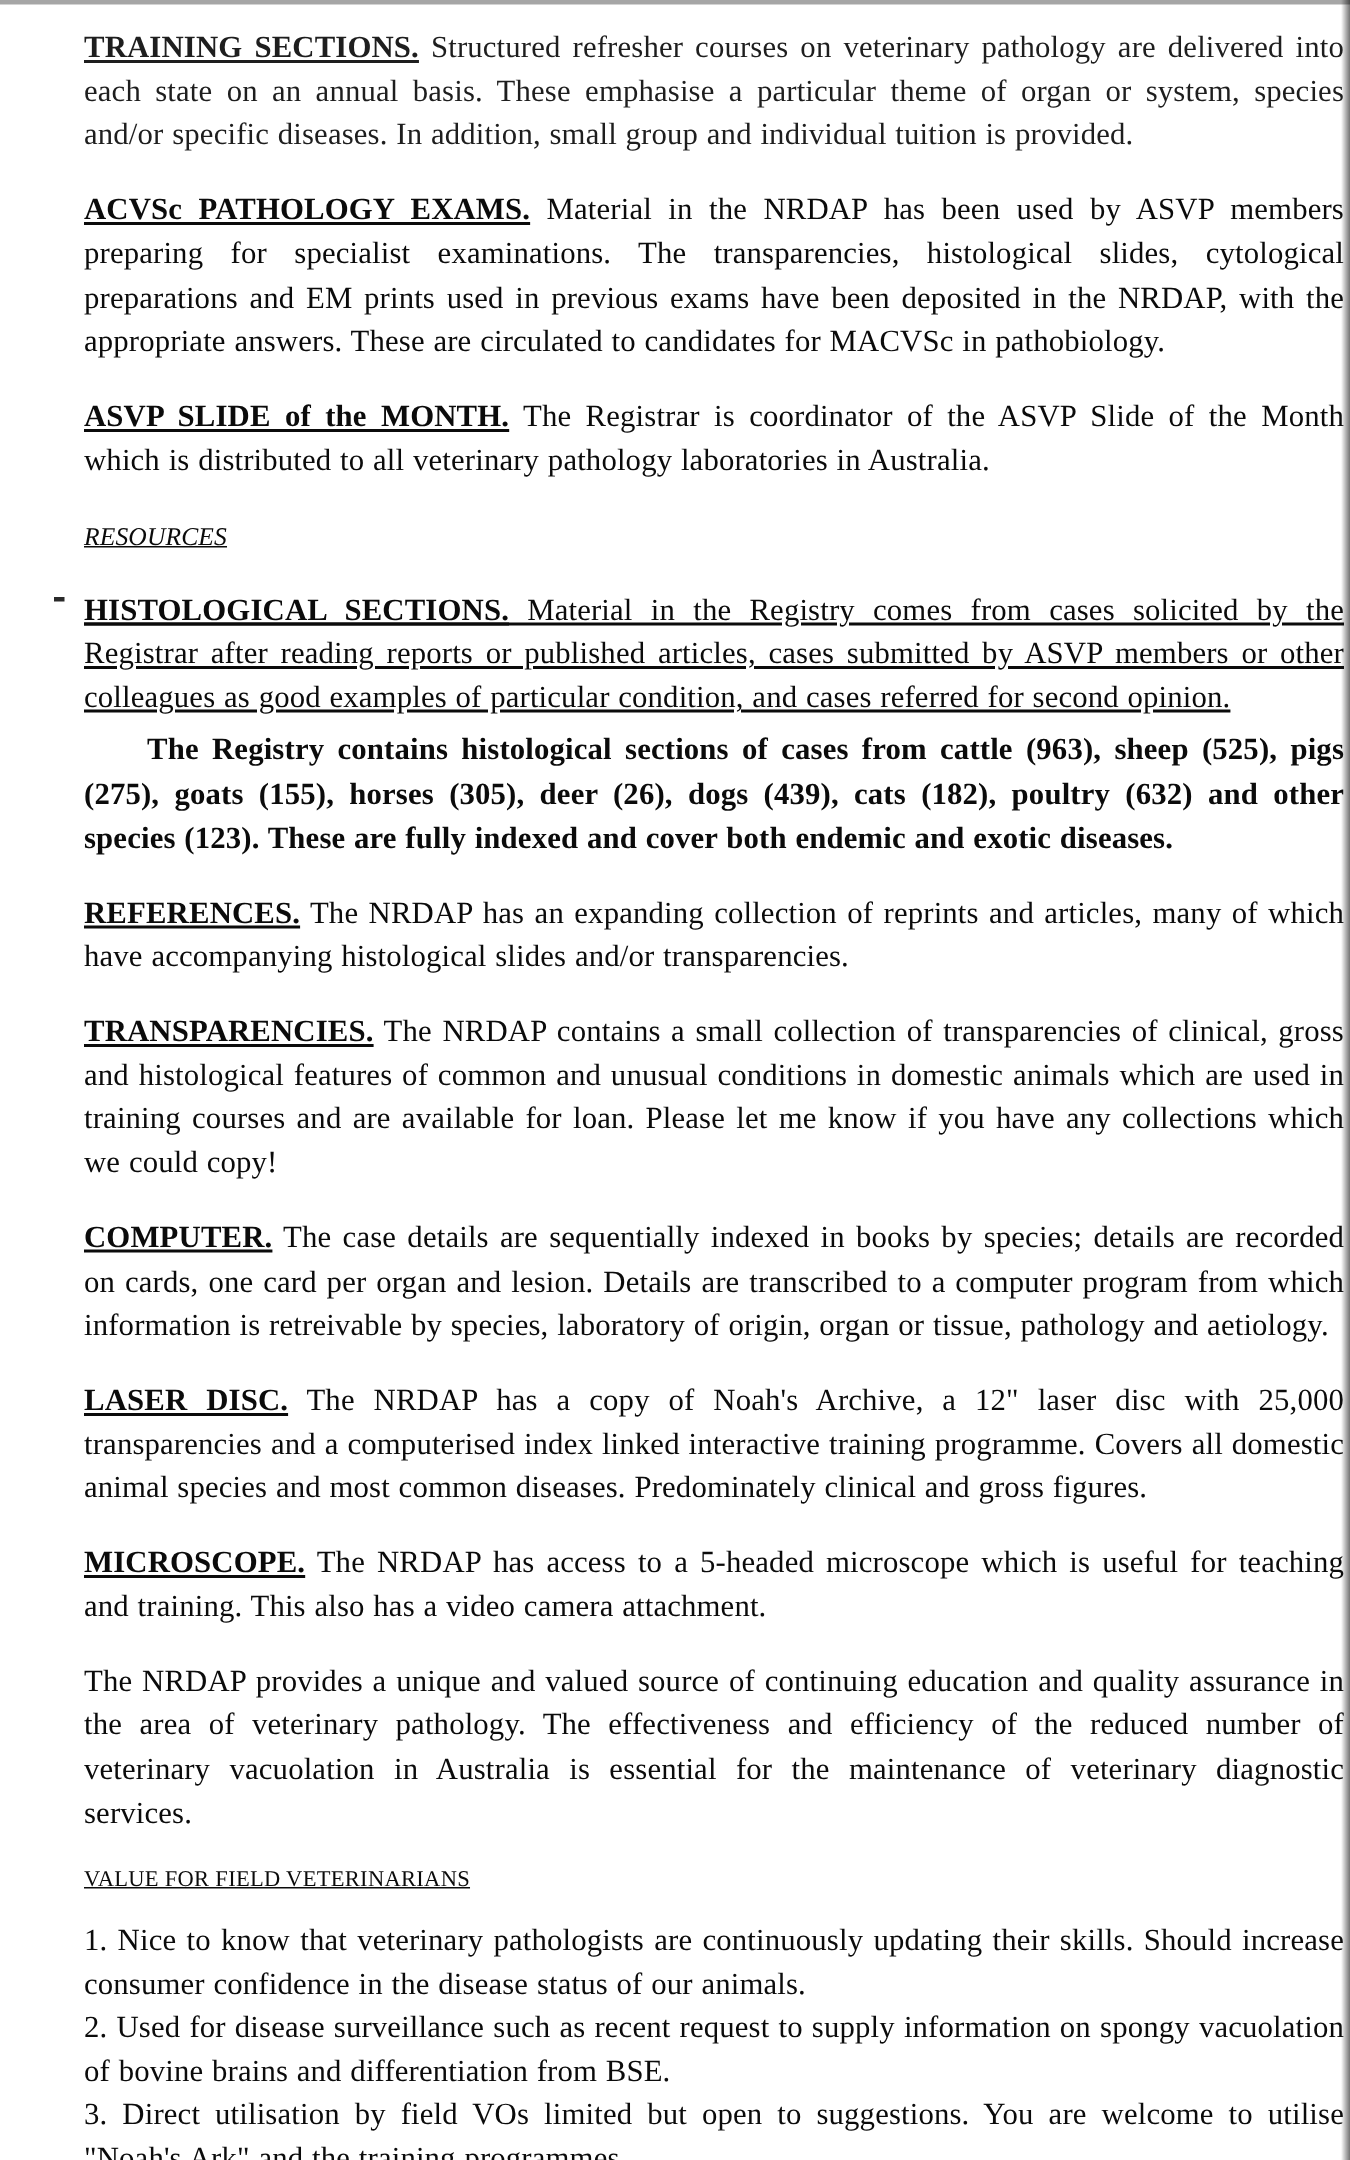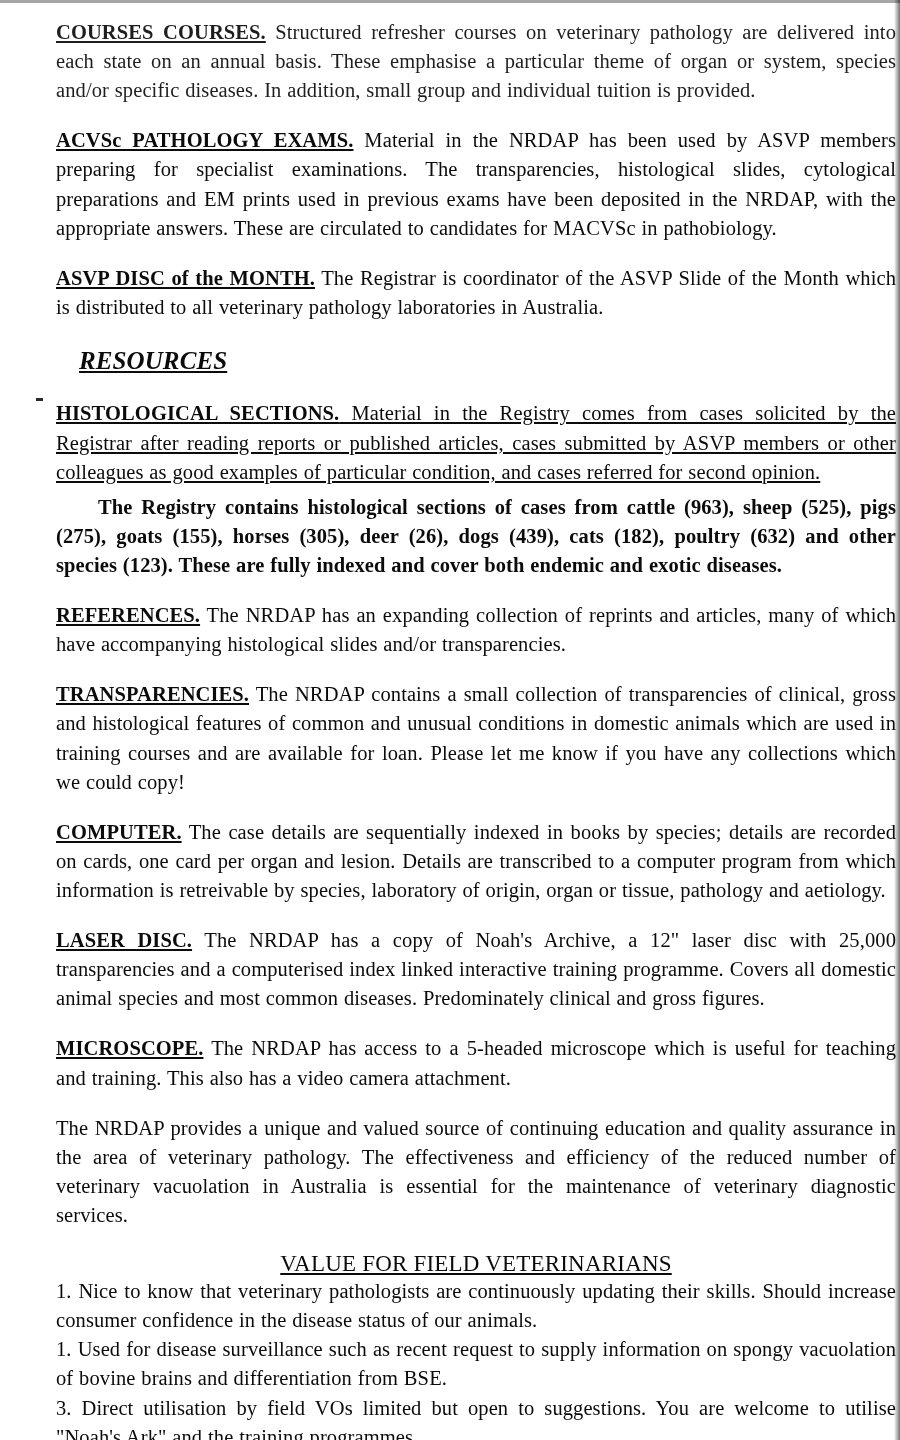--- a/index.html
+++ b/index.html
@@ -52,31 +52,29 @@
   .para.tight {
     margin-bottom: 6px;
     text-decoration: underline;
   }
   .hdr {
     text-decoration: underline;
     font-weight: 600;
   }
   .section-title {
     font-style: italic;
-    font-weight: bold;
+    font-weight: normal;
     text-decoration: underline;
-    font-size: 25px;
-    margin-left: 23px;
+    font-size: 17px;
   }
   .vfv-title {
     text-decoration: underline;
-    font-size: 23px;
+    font-size: 15px;
     letter-spacing: 0.2px;
-    margin-bottom: 0;
-    text-align: center;
+    margin-bottom: 18px;
   }
   .numbered {
     margin-bottom: 0;
   }
   .faded-top {
     opacity: 0.92;
   }
   .dot-mark {
     position: absolute;
     left: 36px;
@@ -91,33 +89,33 @@
 
 <div class="page">
   <div class="scan-edge-top"></div>
   <div class="scan-edge-right"></div>
   <div class="dot-mark"></div>
 
   <div class="content">
 
     <div class="para faded-top">
       <p>
-        <span class="hdr">COURSES COURSES.</span><span> Structured refresher courses on veterinary pathology are delivered into each state on an annual basis. These emphasise a particular theme of organ or system, species and/or specific diseases. In addition, small group and individual tuition is provided.</span>
+        <span class="hdr">TRAINING SECTIONS.</span><span> Structured refresher courses on veterinary pathology are delivered into each state on an annual basis. These emphasise a particular theme of organ or system, species and/or specific diseases. In addition, small group and individual tuition is provided.</span>
       </p>
     </div>
 
     <div class="para">
       <p>
         <span class="hdr">ACVSc PATHOLOGY EXAMS.</span><span> Material in the NRDAP has been used by ASVP members preparing for specialist examinations. The transparencies, histological slides, cytological preparations and EM prints used in previous exams have been deposited in the NRDAP, with the appropriate answers. These are circulated to candidates for MACVSc in pathobiology.</span>
       </p>
     </div>
 
     <div class="para">
       <p>
-        <span class="hdr">ASVP DISC of the MONTH.</span><span> The Registrar is coordinator of the ASVP Slide of the Month which is distributed to all veterinary pathology laboratories in Australia.</span>
+        <span class="hdr">ASVP SLIDE of the MONTH.</span><span> The Registrar is coordinator of the ASVP Slide of the Month which is distributed to all veterinary pathology laboratories in Australia.</span>
       </p>
     </div>
 
     <div class="para">
       <p><span class="section-title">RESOURCES</span></p>
     </div>
 
     <div class="para tight">
       <p>
         <span class="hdr">HISTOLOGICAL SECTIONS.</span><span> Material in the Registry comes from cases solicited by the Registrar after reading reports or published articles, cases submitted by ASVP members or other colleagues as good examples of particular condition, and cases referred for second opinion.</span>
@@ -160,20 +158,20 @@
     <div class="para">
       <p><span>The NRDAP provides a unique and valued source of continuing education and quality assurance in the area of veterinary pathology. The effectiveness and efficiency of the reduced number of veterinary vacuolation in Australia is essential for the maintenance of veterinary diagnostic services.</span></p>
     </div>
 
     <div class="vfv-title">VALUE FOR FIELD VETERINARIANS</div>
 
     <div class="numbered">
       <p><span>1. Nice to know that veterinary pathologists are continuously updating their skills. Should increase consumer confidence in the disease status of our animals.</span></p>
     </div>
     <div class="numbered">
-      <p><span>1. Used for disease surveillance such as recent request to supply information on spongy vacuolation of bovine brains and differentiation from BSE.</span></p>
+      <p><span>2. Used for disease surveillance such as recent request to supply information on spongy vacuolation of bovine brains and differentiation from BSE.</span></p>
     </div>
     <div class="numbered">
       <p><span>3. Direct utilisation by field VOs limited but open to suggestions. You are welcome to utilise "Noah's Ark" and the training programmes.</span></p>
     </div>
 
   </div>
 </div>
 
 </body></html>

